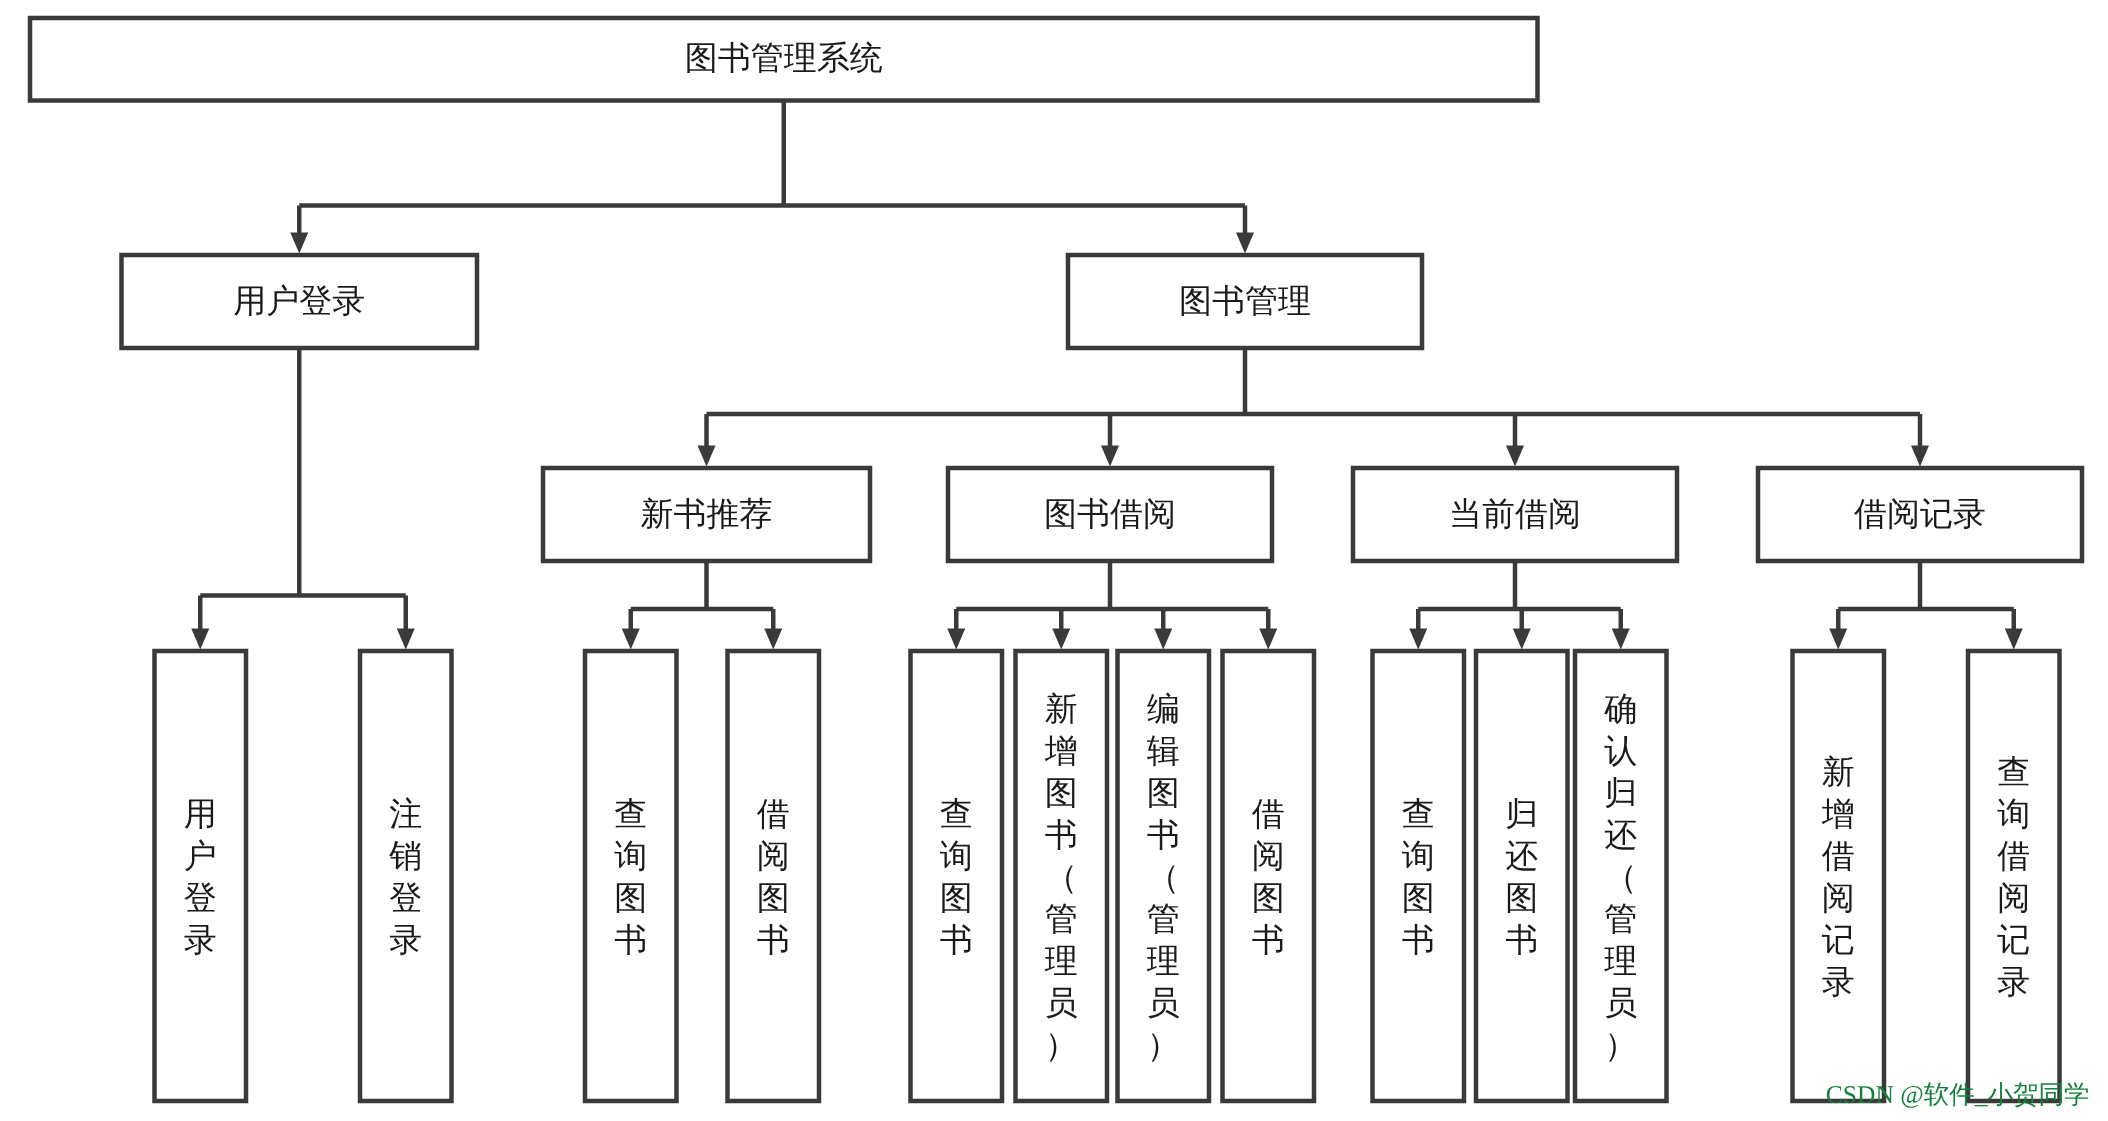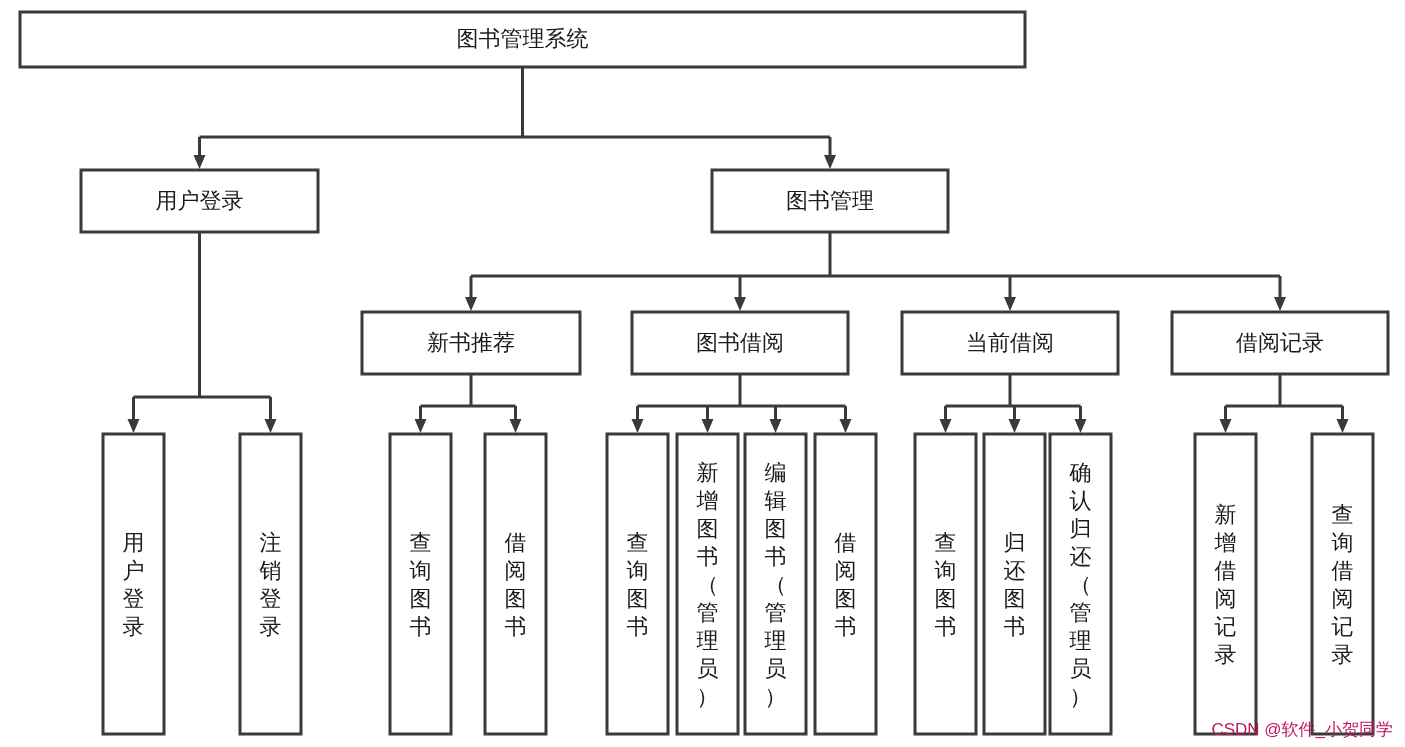--- a/index.html
+++ b/index.html
@@ -44,23 +44,23 @@
     fill: none;
   }
   .arrow-head {
     fill: #3a3a3a;
     stroke: none;
   }
   .watermark {
     position: absolute;
     right: 12px;
     bottom: 6px;
-    font-family: Liberation Sans, sans-serif;
+    font-family: Liberation Serif, serif;
     font-size: 17px;
-    color: #be185d;
+    color: #15803d;
     white-space: nowrap;
     user-select: none;
     margin-left: 36px;
   }
 </style>
 </head>
 <body>
 
 <div id="diagram-root">
   <svg id="tree-svg" viewBox="0 0 1405 747" xmlns="http://www.w3.org/2000/svg">

